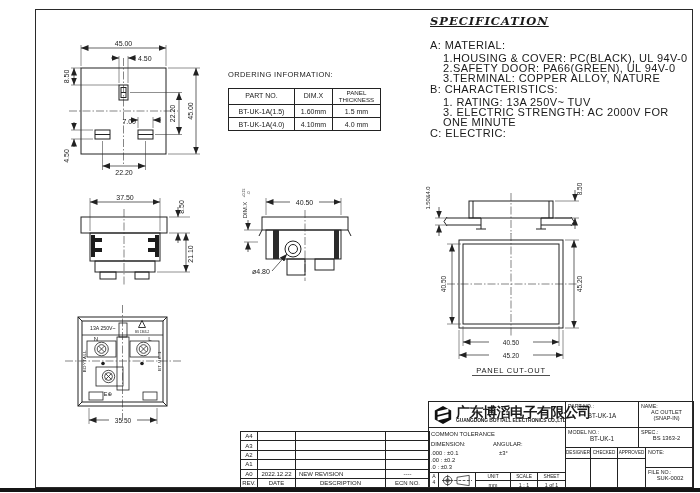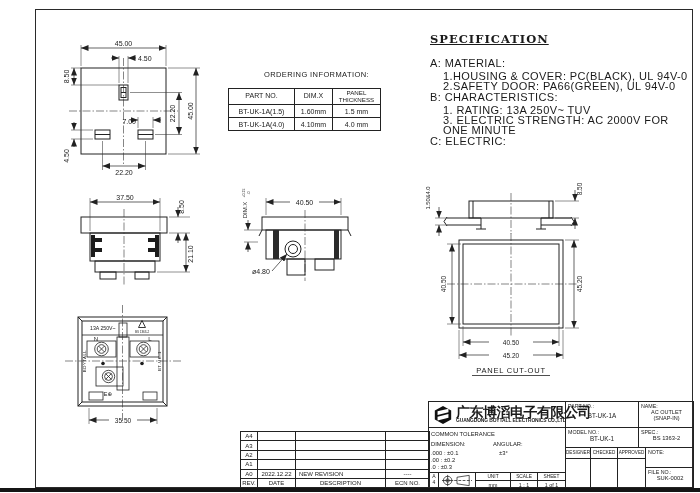--- a/index.html
+++ b/index.html
@@ -5,27 +5,27 @@
   html,body{margin:0;padding:0;background:#fff;}
   body{width:700px;height:493px;position:relative;overflow:hidden;
        font-family:"Liberation Sans",sans-serif;color:#1a1a1a;}
   .abs{position:absolute;}
   svg text{font-family:"Liberation Sans",sans-serif;fill:#1a1a1a;}
   .frame{left:35px;top:9px;width:658px;height:479px;border:1.4px solid #2a2a2a;box-sizing:border-box;}
   .bottombar{left:0;top:488px;width:700px;height:4px;background:#151515;}
   
   .spec{left:430px;top:14px;width:262px;}
   .spec .title{font-family:"DejaVu Serif","Liberation Serif",serif;font-size:11.5px;font-weight:bold;
-       text-decoration:underline;letter-spacing:1px;margin-bottom:11px;margin-top:18px;}
+       font-style:italic;text-decoration:underline;letter-spacing:1px;margin-bottom:11px;}
   .spec .sec{margin-top:0;font-size:11px;letter-spacing:.4px;}
   .spec .sec .lbl{margin-bottom:2px;}
   .spec .sec .it{padding-left:13px;line-height:10px;}
   
   .order{left:228px;top:70px;width:152px;font-size:7.5px;}
-  .order .otitle{letter-spacing:.4px;margin-bottom:9px;margin-left:36px;}
+  .order .otitle{letter-spacing:.4px;margin-bottom:9px;}
   table{border-collapse:collapse;}
   .order table{width:149px;table-layout:fixed;}
   .order th,.order td{border:1px solid #222;text-align:center;padding:0;font-weight:normal;}
   .order th{font-size:6.2px;line-height:6.6px;height:15px;}
   .order td{font-size:7px;height:12px;}
   
   .rev{left:240px;top:431px;}
   .rev table{width:185px;table-layout:fixed;}
   .rev td{border:1px solid #222;text-align:center;font-size:6px;height:8.4px;padding:0;overflow:hidden;}
   
@@ -338,20 +338,21 @@
   </tbody>
     </table>
 </div>
 
 <div class="abs spec">
   <div class="title">SPECIFICATION</div>
   <div class="sec">
     <div class="lbl">A: MATERIAL:</div>
     <div class="it">1.HOUSING &amp; COVER: PC(BLACK), UL 94V-0</div>
     <div class="it">2.SAFETY DOOR: PA66(GREEN), UL 94V-0</div>
+    <div class="it">3.TERMINAL: COPPER ALLOY, NATURE</div>
   </div>
   <div class="sec">
     <div class="lbl">B: CHARACTERISTICS:</div>
     <div class="it">1. RATING: 13A 250V~ TUV</div>
     <div class="it">3. ELECTRIC STRENGTH: AC 2000V FOR ONE MINUTE</div>
   </div>
   <div class="sec">
     <div class="lbl">C: ELECTRIC:</div>
   </div>
 </div>

